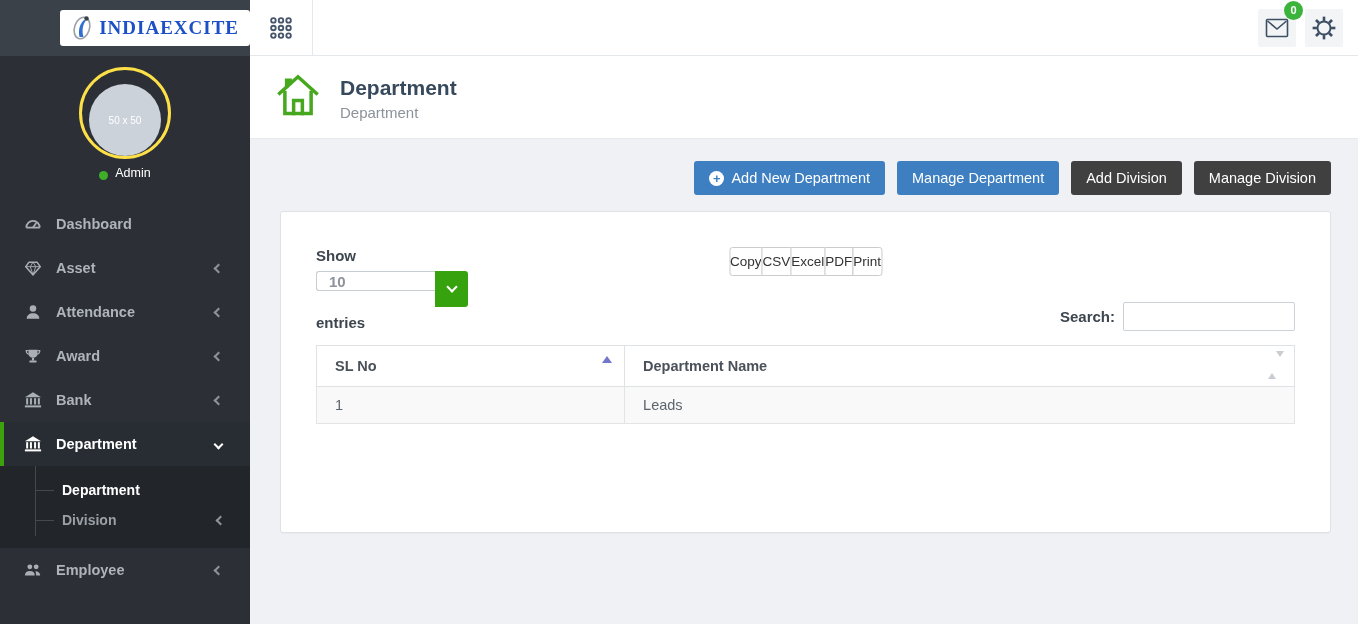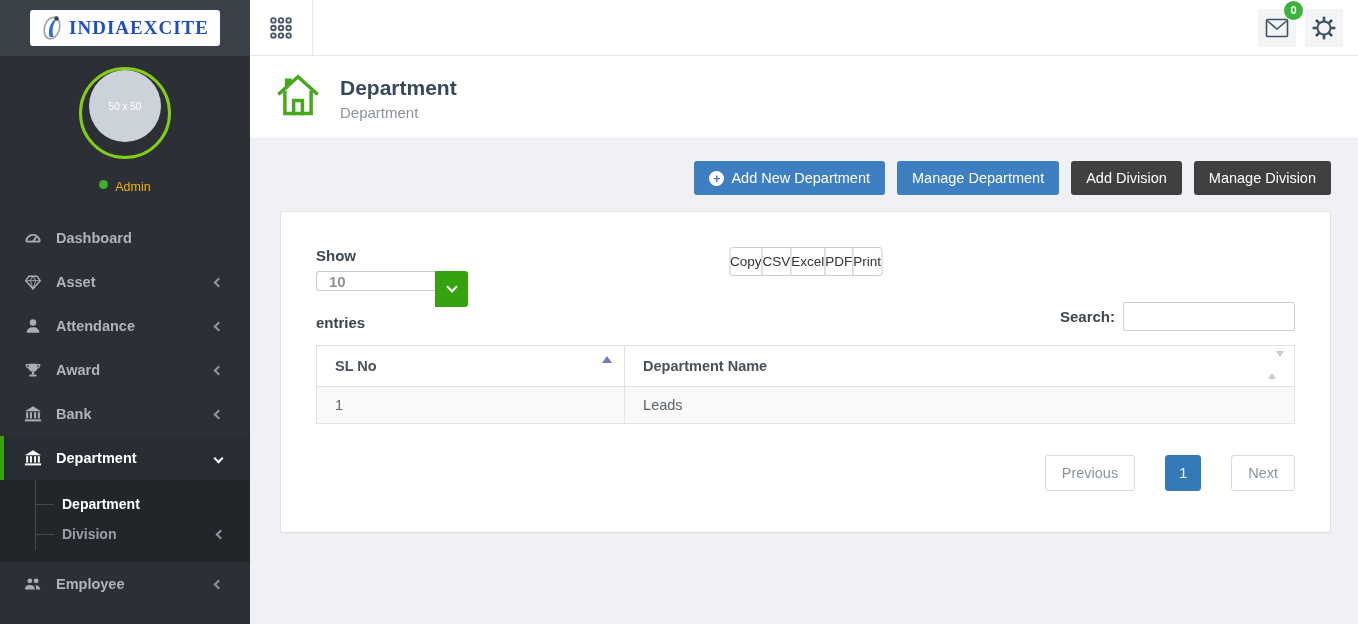--- a/index.html
+++ b/index.html
@@ -3,35 +3,35 @@
 <meta charset="utf-8">
 <style>
   * { margin:0; padding:0; box-sizing:border-box; }
   html,body { width:1358px; height:624px; overflow:hidden;
     font-family:"Liberation Sans", sans-serif; background:#eff1f4; }
 
   
   .sidebar { position:fixed; left:0; top:0; width:250px; height:624px;
     background:#2c3036; z-index:5; }
   .logo-strip { height:56px; background:#3b4149; display:flex;
-    align-items:center; justify-content:center; }
+    align-items:center; justify-content:flex-end; }
   .logo-box { background:#fff; border-radius:3px; padding:5px 11px;
     display:flex; align-items:center; gap:6px; }
   .logo-text { font-family:"Liberation Serif", serif; font-weight:bold;
     font-size:19px; color:#1d50c6; letter-spacing:1px; }
   .profile { display:flex; flex-direction:column; align-items:center;
     padding-top:11px; }
   .avatar-ring { width:92px; height:92px; border-radius:50%;
-    border:3px solid #84cc16; display:flex; align-items:flex-start;
+    border:3px solid #fde047; display:flex; align-items:flex-end;
     justify-content:center; }
   .avatar { width:72px; height:72px; border-radius:50%; background:#ccd2d9;
     color:#fff; font-size:10px; display:flex; align-items:center;
     justify-content:center; }
-  .admin-line { margin-top:21px; display:flex; align-items:flex-start; gap:7px;
-    color:#eab308; font-size:12.5px; }
+  .admin-line { margin-top:7px; display:flex; align-items:flex-end; gap:7px;
+    color:#ffffff; font-size:12.5px; }
   .admin-dot { width:9px; height:9px; border-radius:50%; background:#3fae28; }
 
   .nav { margin-top:22px; }
   .nav-item { height:44px; display:flex; align-items:center; padding:0 28px 0 23px;
     color:#aeb4ba; font-size:14.5px; font-weight:bold; cursor:pointer;
     position:relative; }
   .nav-item .icon { width:20px; margin-right:13px; display:flex;
     justify-content:center; color:#a9afb5; }
   .nav-item .lbl { flex:1; }
   .nav-item.active { background:#282d33; color:#fff; border-left:4px solid #3da10e;
@@ -397,21 +397,16 @@
           </tr>
         </thead>
         <tbody>
           <tr>
             <td>1</td>
             <td>Leads</td>
           </tr>
         </tbody>
       </table>
 
-      <div class="pagination">
-        <button class="page-btn">Previous</button>
-        <button class="page-num">1</button>
-        <button class="page-btn">Next</button>
-      </div>
 
     </div>
   </div>
 </div>
 
 </body></html>

